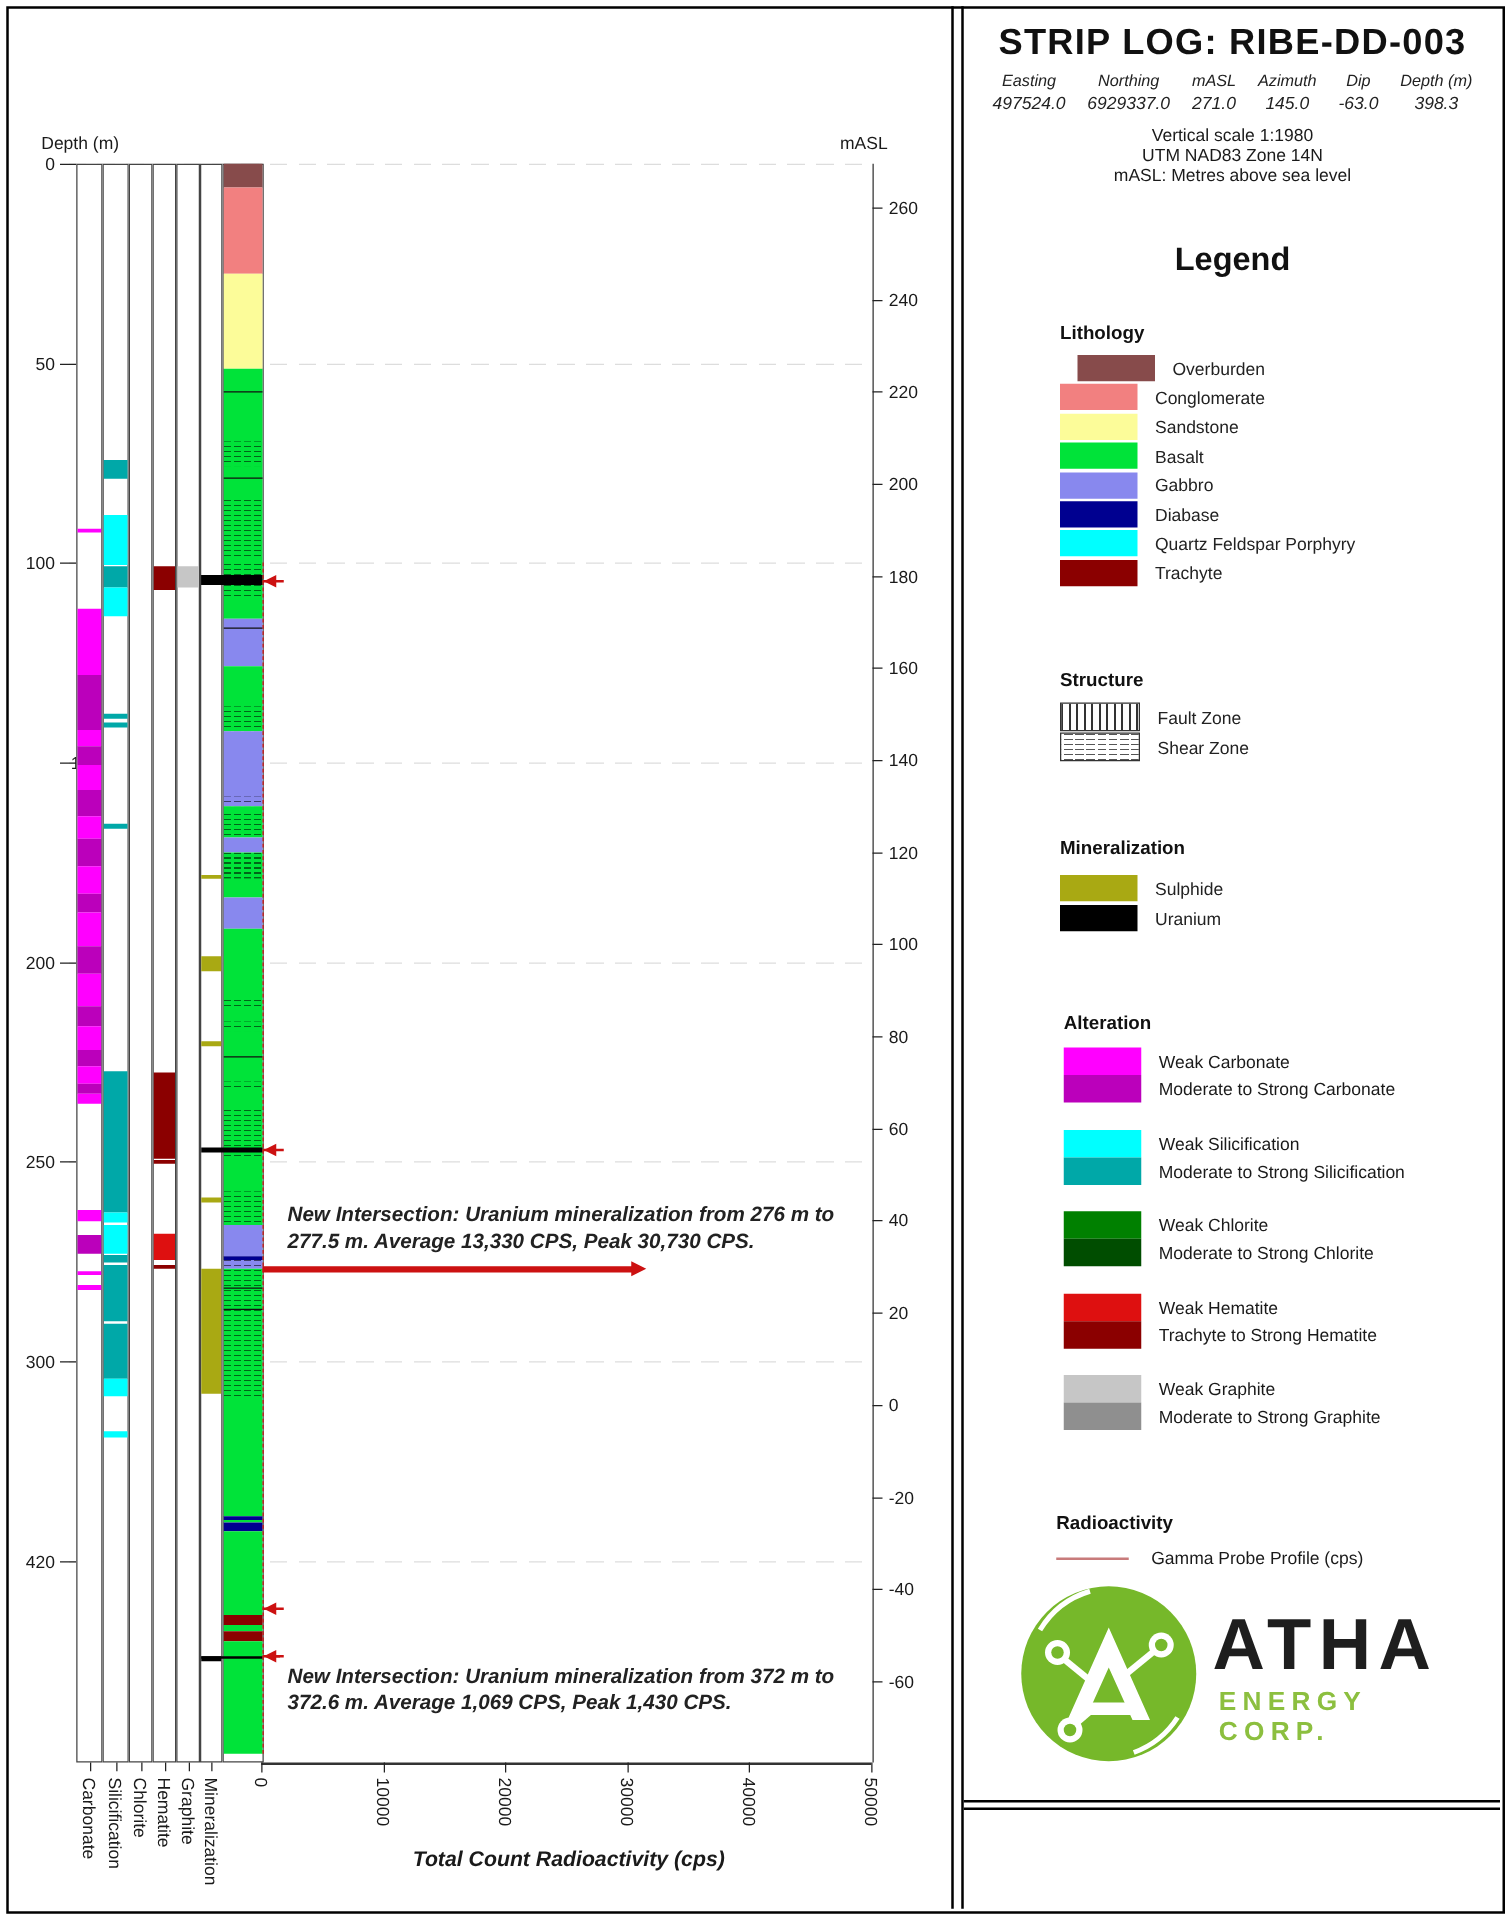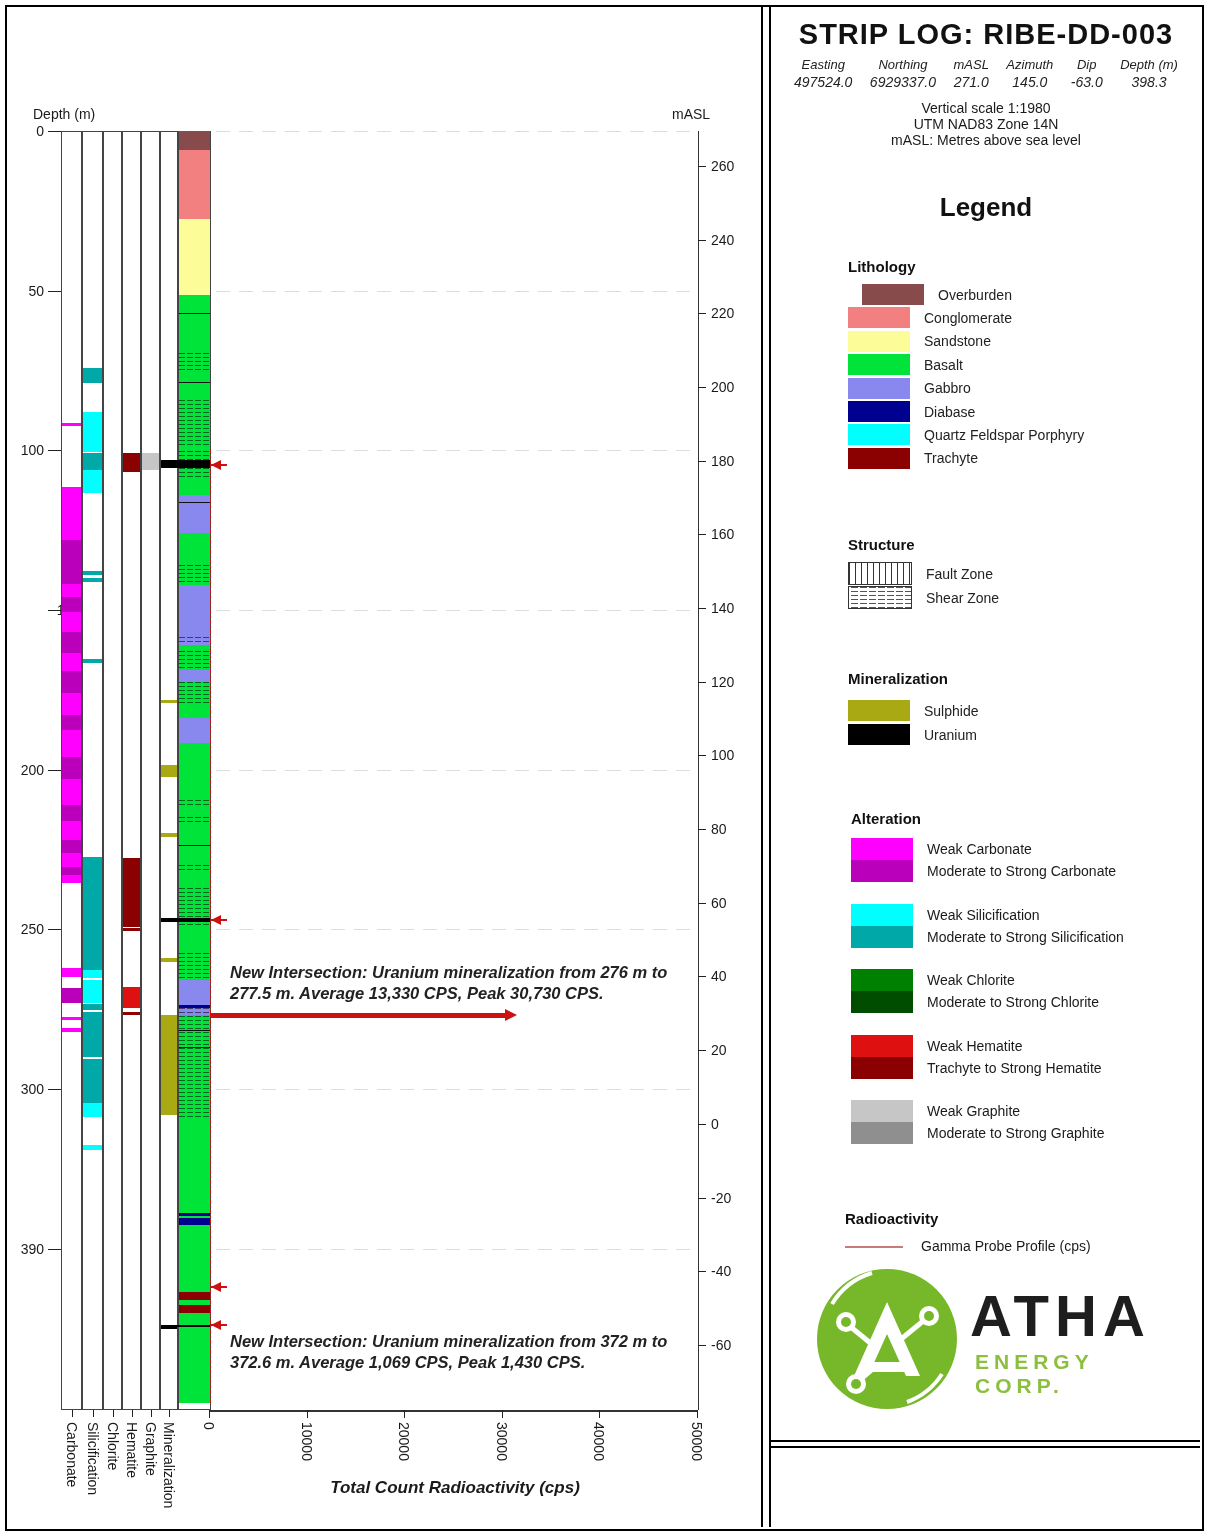--- a/index.html
+++ b/index.html
@@ -55,21 +55,21 @@
       <div style="position: absolute; left: 0px; top: 442.3px; width: 44px; text-align: right; font-size: 14px;">100</div>
       <div style="position: absolute; left: 48px; top: 609.95px; width: 13px; height: 1px; background: rgb(34, 34, 34);"></div>
       <div style="position: absolute; left: 0px; top: 601.95px; width: 44px; text-align: right; font-size: 14px; padding-left: 36px;">150</div>
       <div style="position: absolute; left: 48px; top: 769.6px; width: 13px; height: 1px; background: rgb(34, 34, 34);"></div>
       <div style="position: absolute; left: 0px; top: 761.6px; width: 44px; text-align: right; font-size: 14px;">200</div>
       <div style="position: absolute; left: 48px; top: 929.25px; width: 13px; height: 1px; background: rgb(34, 34, 34);"></div>
       <div style="position: absolute; left: 0px; top: 921.25px; width: 44px; text-align: right; font-size: 14px;">250</div>
       <div style="position: absolute; left: 48px; top: 1088.9px; width: 13px; height: 1px; background: rgb(34, 34, 34);"></div>
       <div style="position: absolute; left: 0px; top: 1080.9px; width: 44px; text-align: right; font-size: 14px;">300</div>
       <div style="position: absolute; left: 48px; top: 1248.55px; width: 13px; height: 1px; background: rgb(34, 34, 34);"></div>
-      <div style="position: absolute; left: 0px; top: 1240.55px; width: 44px; text-align: right; font-size: 14px;">390</div>
+      <div style="position: absolute; left: 0px; top: 1240.55px; width: 44px; text-align: right; font-size: 14px;">420</div>
       <div style="position: absolute; left: 698px; top: 131px; width: 1px; height: 1279px; background: rgb(51, 51, 51);"></div>
       <div style="position: absolute; left: 698px; top: 166px; width: 8px; height: 1px; background: rgb(34, 34, 34);"></div>
       <div style="position: absolute; left: 711px; top: 158px; font-size: 14px;">260</div>
       <div style="position: absolute; left: 698px; top: 239.68px; width: 8px; height: 1px; background: rgb(34, 34, 34);"></div>
       <div style="position: absolute; left: 711px; top: 231.68px; font-size: 14px;">240</div>
       <div style="position: absolute; left: 698px; top: 313.36px; width: 8px; height: 1px; background: rgb(34, 34, 34);"></div>
       <div style="position: absolute; left: 711px; top: 305.36px; font-size: 14px;">220</div>
       <div style="position: absolute; left: 698px; top: 387.04px; width: 8px; height: 1px; background: rgb(34, 34, 34);"></div>
       <div style="position: absolute; left: 711px; top: 379.04px; font-size: 14px;">200</div>
       <div style="position: absolute; left: 698px; top: 460.72px; width: 8px; height: 1px; background: rgb(34, 34, 34);"></div>

